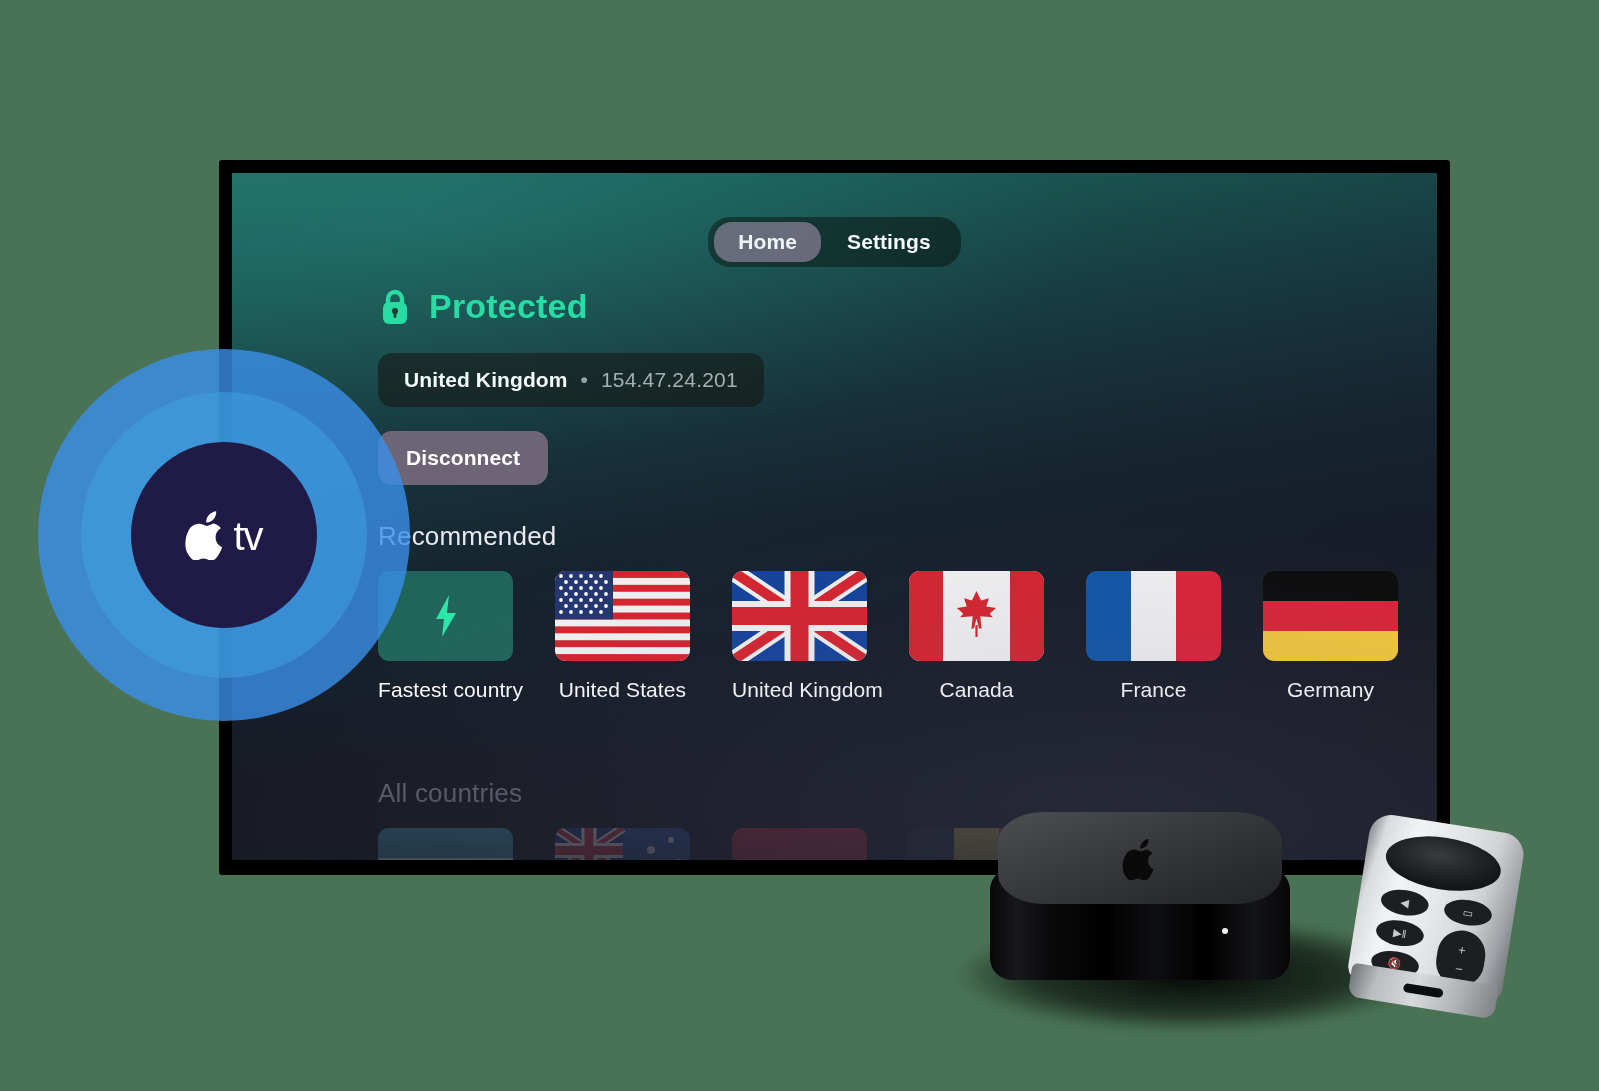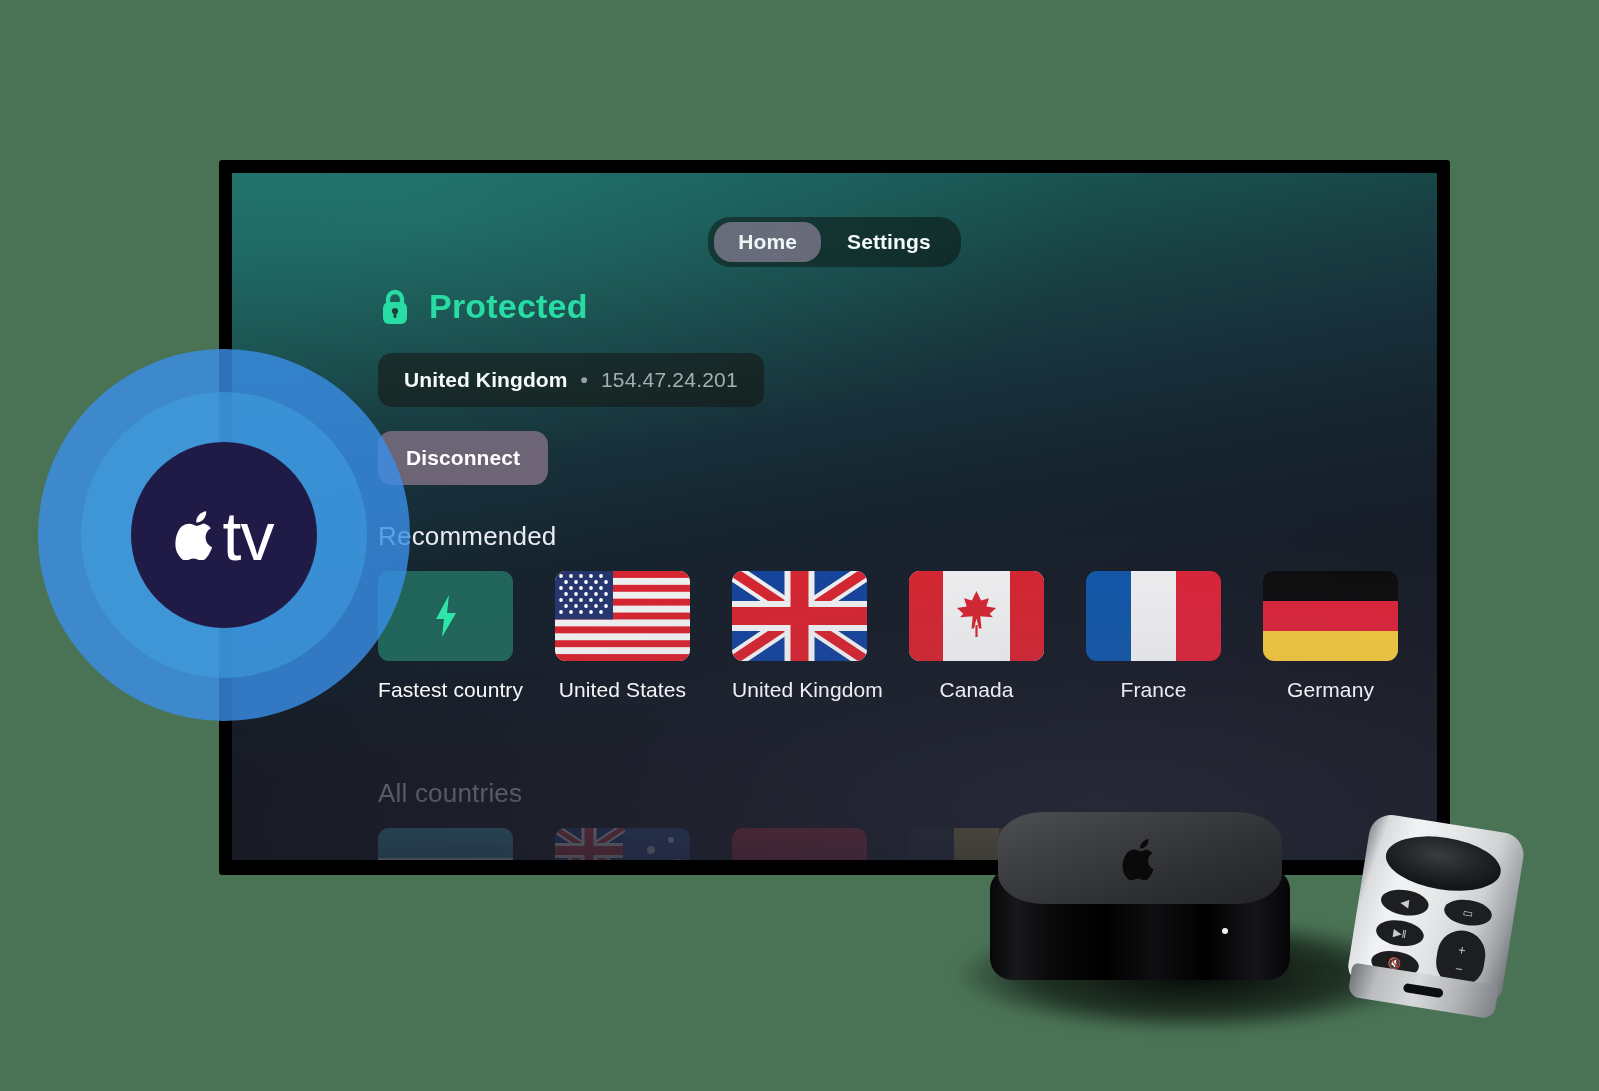--- a/index.html
+++ b/index.html
@@ -239,21 +239,21 @@
     width: 186px; height: 186px;
     border-radius: 50%;
     background: #201a47;
     display: flex;
     align-items: center;
     justify-content: center;
     gap: 6px;
   }
   .apple-glyph { width: 42px; height: 50px; display: block; }
   .tv-word {
-    font-size: 68px;
+    font-size: 40px;
     font-weight: normal;
     color: #ffffff;
     letter-spacing: -1px;
     line-height: 1;
     margin-top: 2px;
   }
 
   
   .device-shadow {
     position: absolute;

